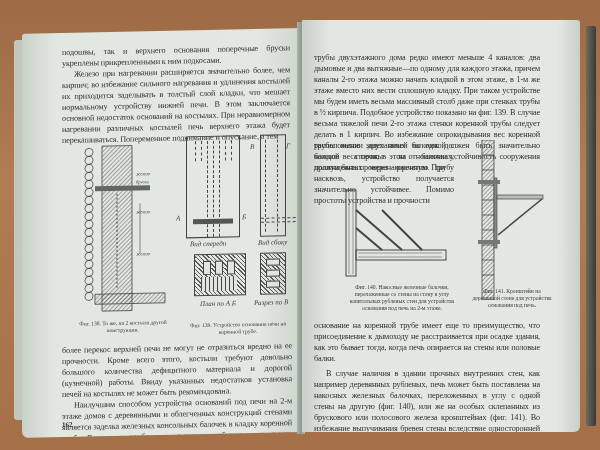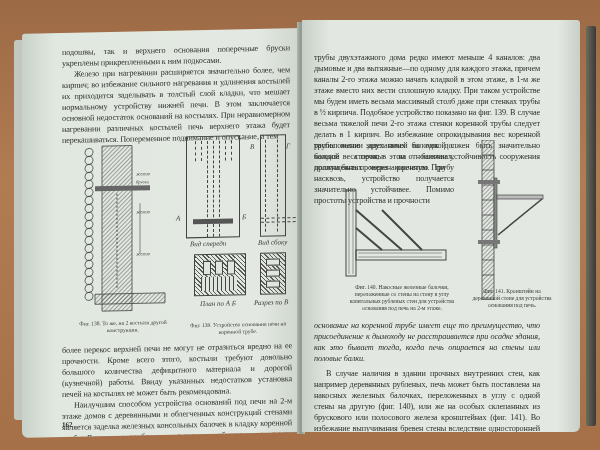--- a/index.html
+++ b/index.html
@@ -8,21 +8,21 @@
   .book{position:absolute;left:22px;top:10px;width:566px;height:428px;}
   .page{position:absolute;top:0;height:100%;background:#dfe6de;color:#2e2f2b;overflow:hidden;}
   .page.left{left:0;width:278px;top:18px;height:404px;background:linear-gradient(90deg,#c9d2c8 0%,#e1e8e0 12%,#e3e9e2 85%,#cfd6cd 100%);border-radius:3px 0 0 6px;transform:skewY(-1.2deg);transform-origin:right top;}
   .page.right{left:280px;width:278px;top:10px;height:412px;background:linear-gradient(90deg,#c7cfc6 0%,#e2e8e1 10%,#e3e9e2 92%,#c8cfc7 100%);border-radius:0 3px 6px 0;}
   .spine{position:absolute;left:275px;top:12px;width:8px;height:412px;background:linear-gradient(90deg,#aeb7ad,#8d978c,#b9c1b7);}
   .edge-left{position:absolute;left:-8px;top:30px;width:12px;height:380px;background:#c2c8be;border-radius:3px;}
   .edge-right{position:absolute;right:-8px;top:16px;width:10px;height:400px;background:linear-gradient(90deg,#6e6a5f,#3a3a35);border-radius:2px;}
   .text{position:absolute;font-size:8.2px;line-height:11px;text-align:justify;letter-spacing:-0.1px;}
   .text p{margin:0;text-indent:12px;}
   .text p.noindent{text-indent:0;}
-  .italic{font-style:italic;}
+  .italic{}
   .caption{position:absolute;font-size:5.6px;line-height:7px;text-align:center;color:#3a3b36;}
   .pagenum{position:absolute;font-size:7px;font-weight:bold;color:#2e2f2b;}
   .fig{position:absolute;}
   .label{position:absolute;font-size:7px;font-style:italic;color:#3a3b36;white-space:nowrap;}
   .hatch{background:repeating-linear-gradient(45deg,#5a5c55 0 1px,transparent 1px 3px);}
   .dash-v{position:absolute;width:0;border-left:1px dashed #444;}
   .box{position:absolute;border:1px solid #444;}
 </style>
 </head>
 <body>

